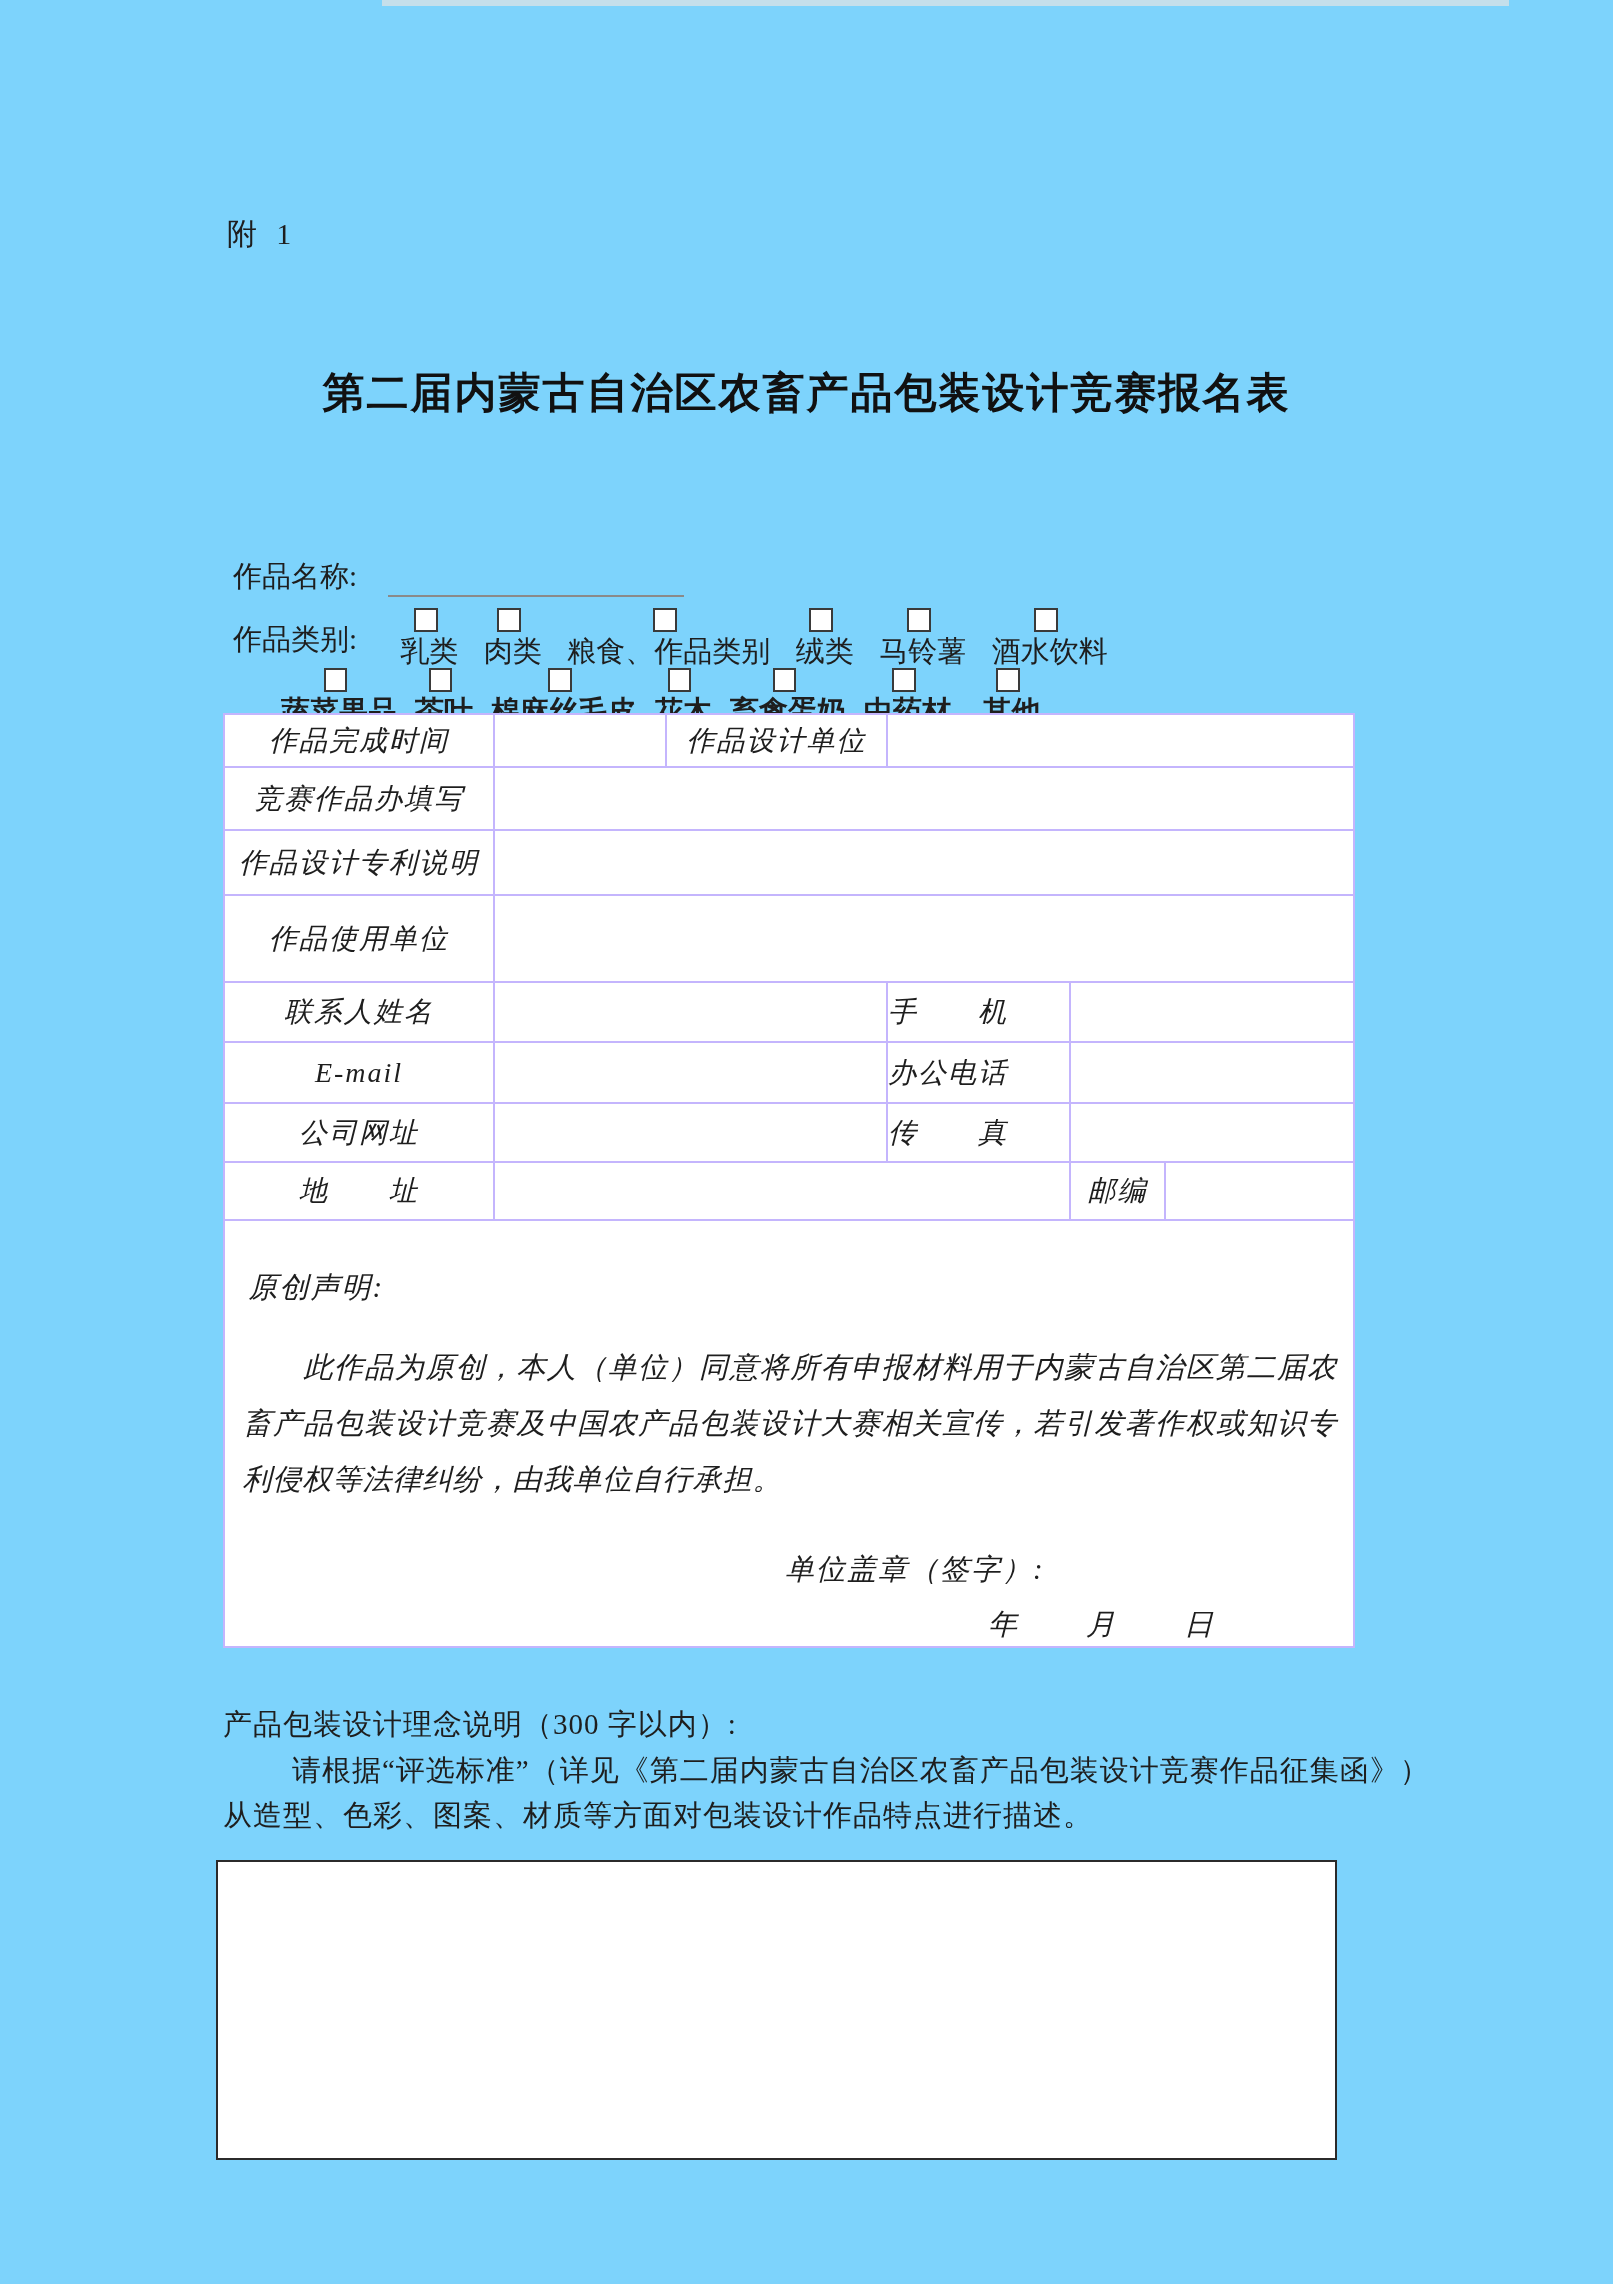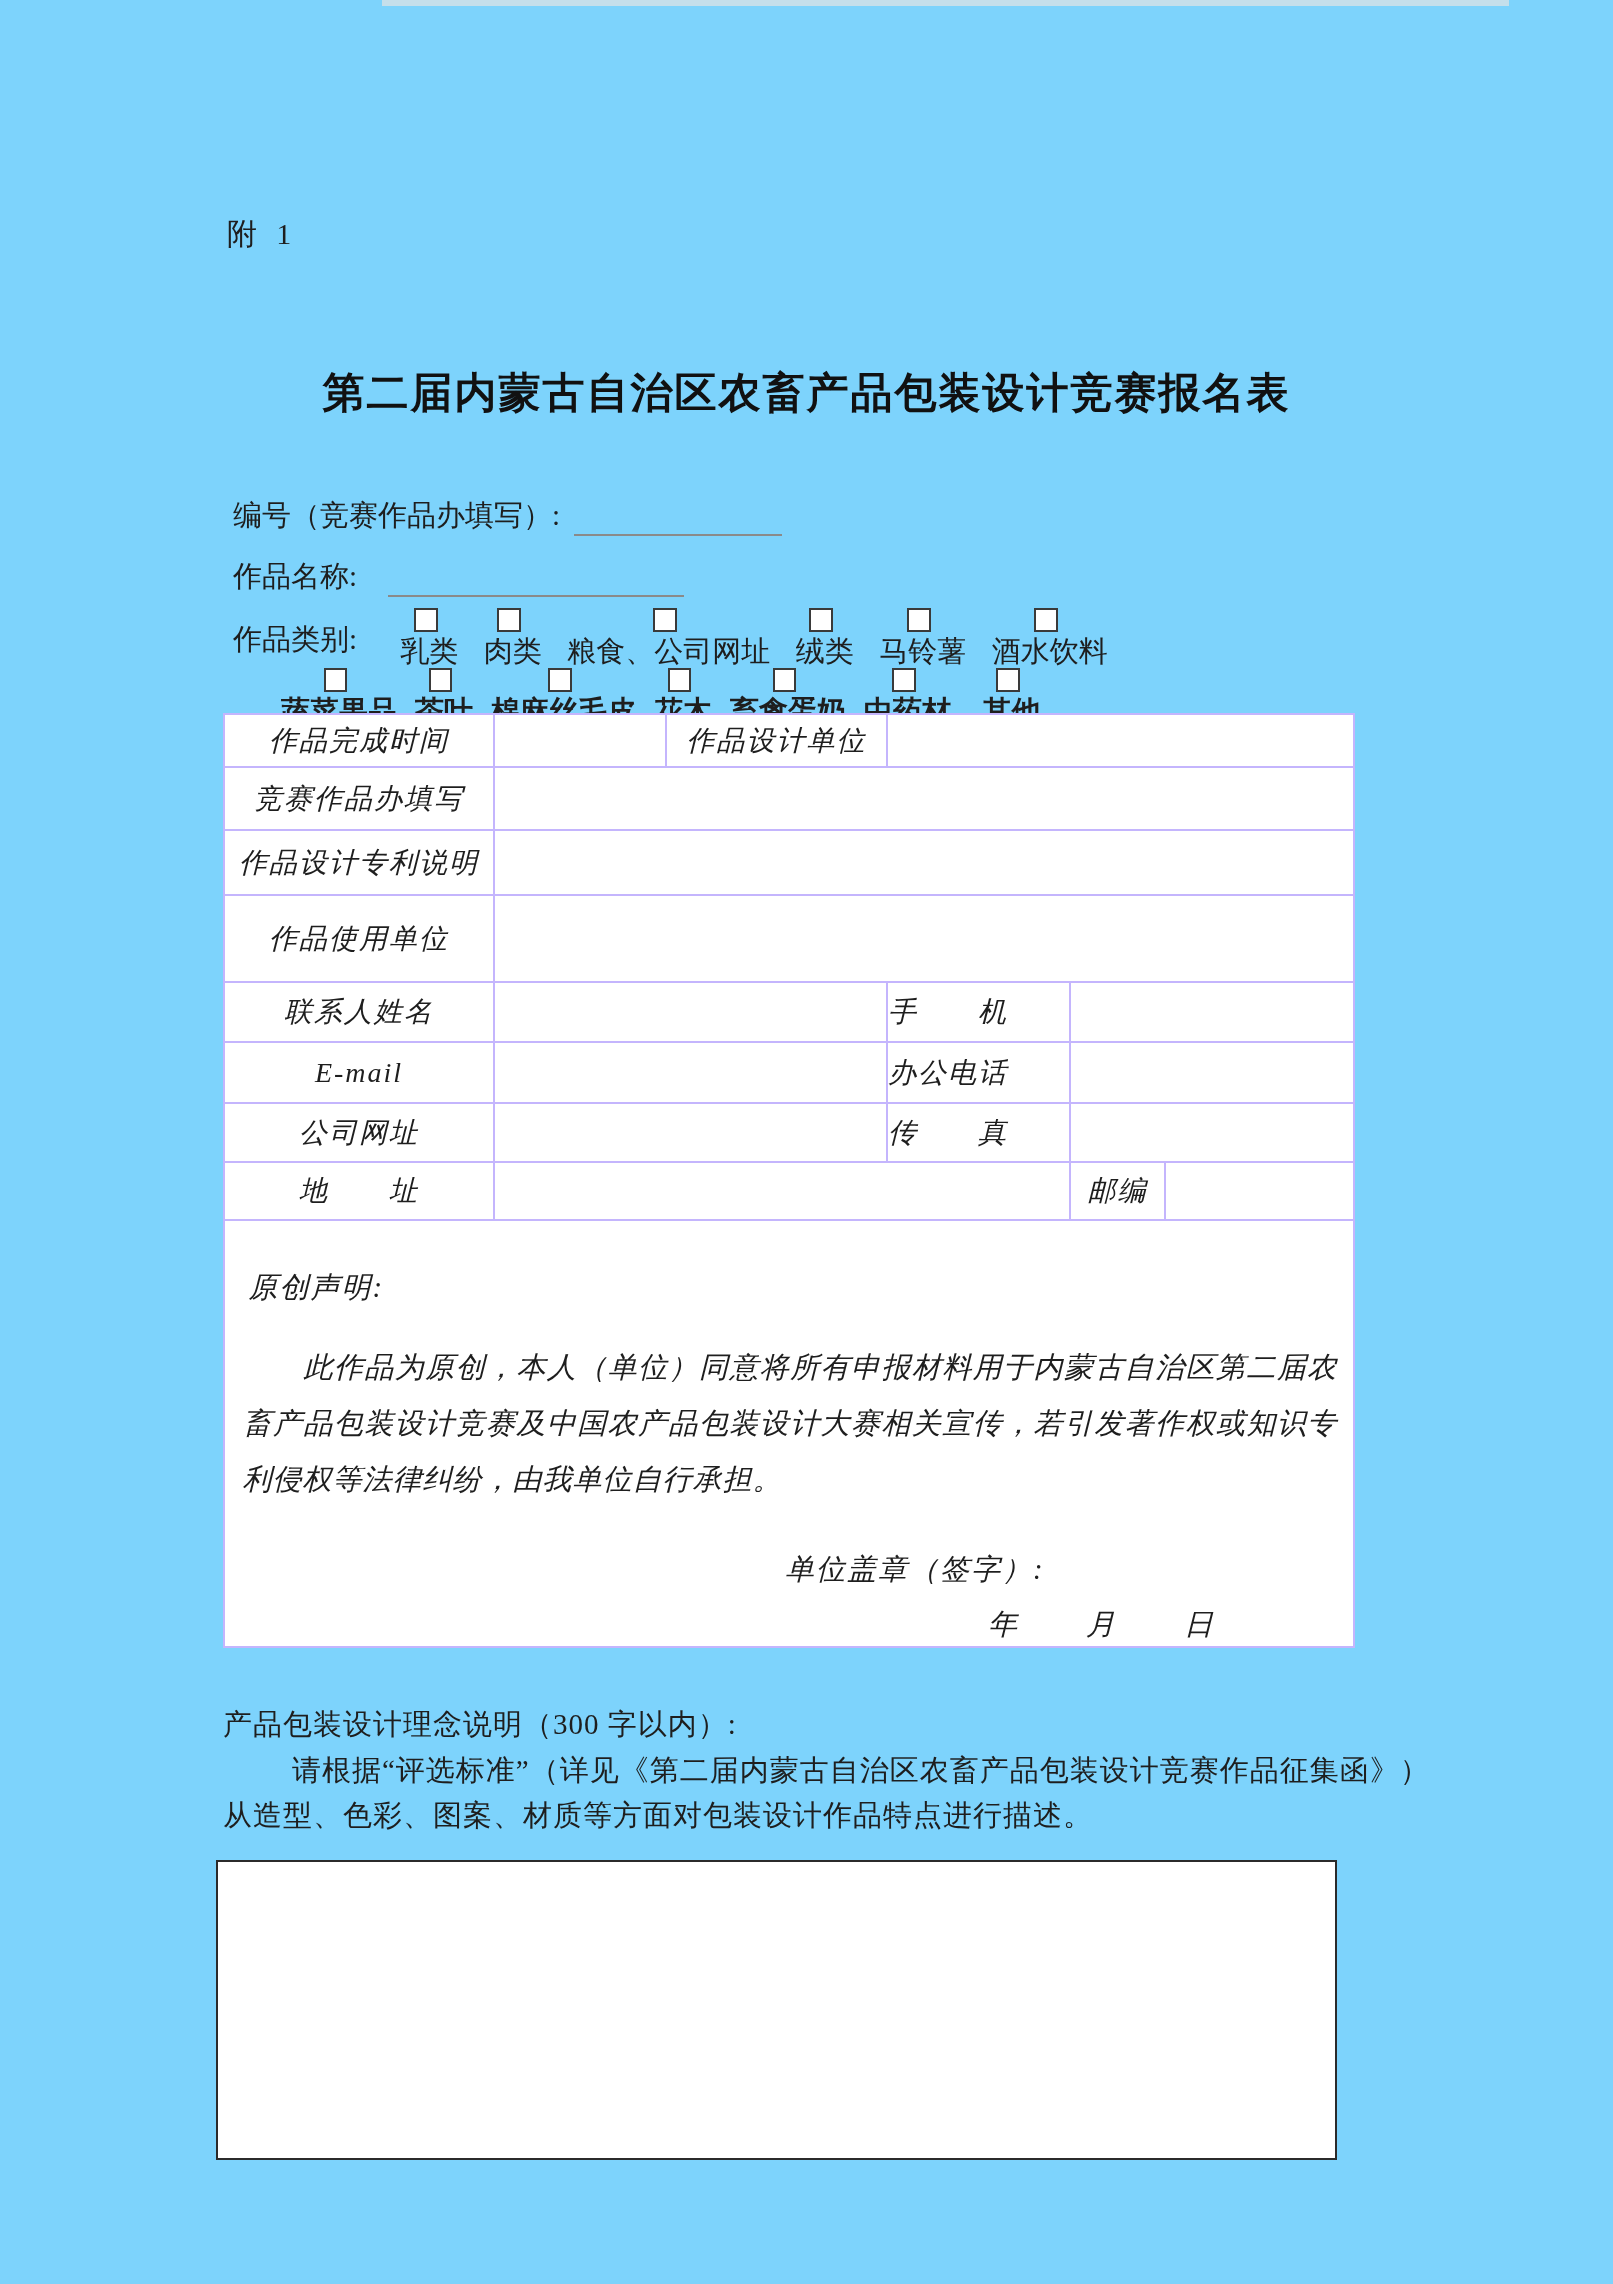--- a/index.html
+++ b/index.html
@@ -91,43 +91,39 @@
 </head>
 <body>
 
 <div class="page">
   <div class="scan-artifact-top"></div>
 
   <div class="attachment">附 1</div>
 
   <div class="doc-title">第二届内蒙古自治区农畜产品包装设计竞赛报名表</div>
 
-  <div class="field-line" style="left:233px;top:496px;">
-    <span>编号（竞赛作品办填写）:</span>
-    <span class="u-line" style="width:208px;margin-left:13.7px;"></span>
-  </div>
 
   <div class="field-line" style="left:233px;top:557px;text-align:center;">
     <span>作品名称:</span>
     <span class="u-line" style="width:296px;margin-left:31px;"></span>
   </div>
 
   <div class="cat-line" style="left:233px;top:608px;gap:25.5px;">
     <span style="margin-right:17.6px;">作品类别:</span>
     <span class="cat-item">
       <span class="cbx"></span>
       <span>乳类</span>
     </span>
     <span class="cat-item">
       <span class="cbx"></span>
       <span>肉类</span>
     </span>
     <span class="cat-item">
       <span class="cbx"></span>
-      <span>粮食、公司网址</span>
+      <span>粮食、作品类别</span>
     </span>
     <span class="cat-item">
       <span class="cbx"></span>
       <span>绒类</span>
     </span>
     <span class="cat-item">
       <span class="cbx"></span>
       <span>马铃薯</span>
     </span>
     <span class="cat-item">

